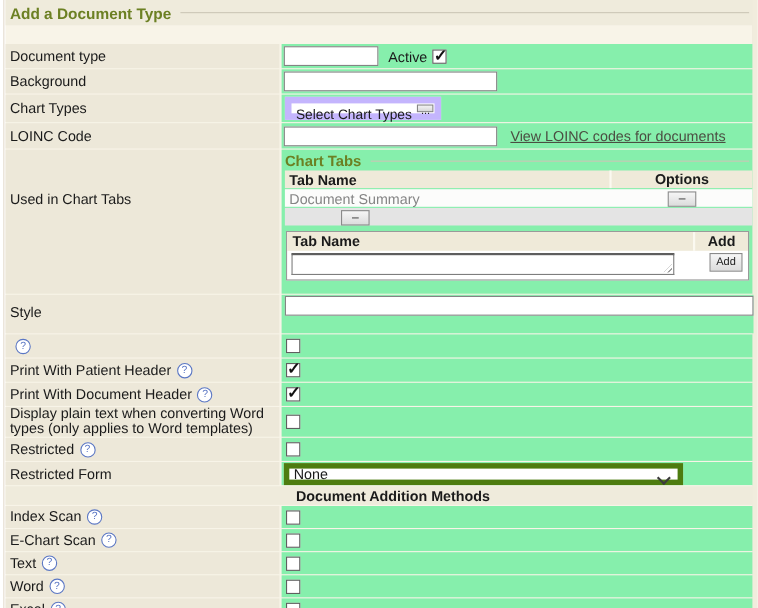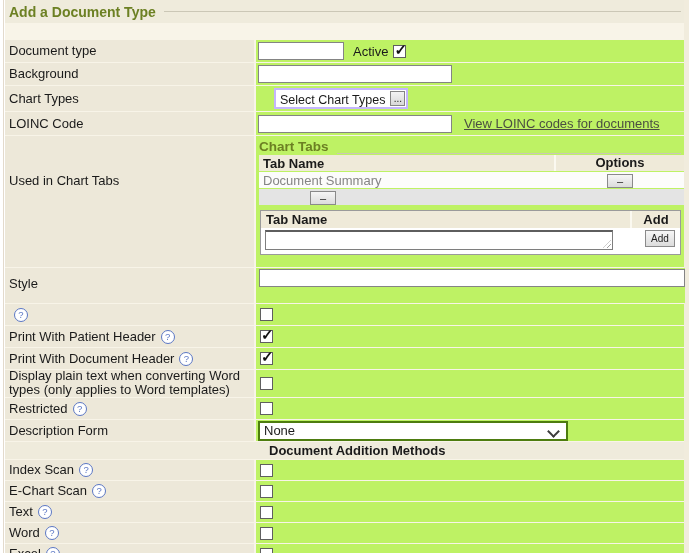--- a/index.html
+++ b/index.html
@@ -13,49 +13,49 @@
   .title-row{height:23px;background:#EFEBDC;display:flex;align-items:center;padding-left:4px;margin-bottom:17px}
   .title-row h1{margin:0;font-size:14px;font-weight:bold;color:#6C8023}
   .rule{flex:1;height:1px;background:#CBC7B6;margin:0 3px 0 8px}
 
   .row{display:flex;margin-bottom:1px}
   .lbl{width:249px;flex:none;background:#EDE8D9;display:flex;align-items:center;
        padding-left:4px;box-sizing:border-box;margin-right:2px;line-height:14px}
   .lbl.top{align-items:flex-end;padding-top:3px}
   .lbl.mid38{align-items:flex-start;padding-top:38px}
   .lbl.pt9{align-items:flex-start;padding-top:9px}
-  .cnt{flex:1;background:#bef264;position:relative;display:flex;align-items:center;
+  .cnt{flex:1;background:#86efac;position:relative;display:flex;align-items:center;
        padding-left:2px;box-sizing:border-box}
   .cnt.block{display:block;padding-left:3px}
 
   .inp{height:16px;border:1px solid #848484;background:#fff;padding:0 2px;
        font:12px "Liberation Sans",sans-serif;box-sizing:content-box}
   .w80{width:80px}.w188{width:188px}
   .inp.style{width:420px;margin-top:1px}
 
   .lnk{color:#4B4E42;text-decoration:underline;margin-left:12px;cursor:pointer}
 
-  .combo{display:inline-flex;align-items:stretch;border:2px solid #c4b5fd;background:#fff;
-         height:21px;box-sizing:border-box;margin-left:16px}
+  .combo{display:inline-flex;align-items:stretch;border:6px solid #c4b5fd;background:#fff;
+         height:21px;box-sizing:border-box;margin-left:1px}
   .combo .txt{padding:3px 4px 0 4px;font-size:12.5px;white-space:nowrap}
   .combo .dots{width:15px;background:linear-gradient(#F3F3F3,#D8D8D8);border:1px solid #858585;
          margin:1px;font-size:10px;line-height:11px;text-align:center;color:#222;padding:0;cursor:pointer}
 
   .cb{position:relative;width:13px;height:13px;border:1px solid #5F5F5F;background:#fff;
       display:inline-block;flex:none;box-sizing:border-box;cursor:pointer}
   .cb .mark{display:none}
   .cb.checked .mark{display:block;position:absolute;left:0;top:-5px;font-size:15px;font-weight:bold;color:#111}
 
   .help{display:inline-block;flex:none;width:12px;height:12px;border-radius:50%;border:1px solid #5B77C4;
         color:#5B77C4;font-size:9.5px;line-height:11px;text-align:center;margin-left:5px;cursor:pointer;background:#fff}
   .info{display:inline-block;flex:none;width:12px;height:12px;border-radius:50%;border:1px solid #7E99CE;
         background:#D9E4F6;color:#1F3FA8;font:italic bold 10px "Liberation Serif",serif;
         line-height:11px;text-align:center;cursor:pointer}
 
-  .green-head{display:flex;align-items:flex-end;height:16px;padding-top:2px}
+  .green-head{display:flex;align-items:center;height:16px;padding-top:2px}
   .green-head .gh{color:#6C8023;font-weight:bold;font-size:13.5px}
 
   .ct-head{display:flex;align-items:center;background:#EFEAD9;height:16px;font-weight:bold;margin-top:1px}
   .ct-head .name{flex:1;padding-left:4px}
   .ct-head .opt{width:128px;text-align:center;border-left:2px solid #FBF9F0;align-self:stretch;line-height:16px}
   .ct-row{display:flex;align-items:center;height:16px;margin-top:1px;color:#858585;background:#FCFCFB}
   .ct-row.alt{background:#E4E4E4}
   .ct-row .name{flex:1;padding-left:4px}
   .ct-row .optcell{width:128px;text-align:center}
   .btn{background:linear-gradient(#F6F6F6,#DCDCDC);border:1px solid #8A8A8A;color:#222;cursor:pointer;padding:0}
@@ -66,21 +66,21 @@
   .at-head .add{width:48px;text-align:center;border-left:2px solid #FBF9F0;align-self:stretch;line-height:17px}
   .at-body{display:flex;align-items:flex-start;padding:2px 2px 4px 4px}
   .ta{position:relative;width:348px;height:20px;border:1px solid #7E7E7E;border-top:2px solid #5E5E5E;background:#fff;box-sizing:border-box;cursor:text}
   .grip{position:absolute;right:1px;bottom:1px;width:8px;height:8px;
         background:repeating-linear-gradient(135deg,transparent 0 2px,#A0A0A0 2px 3px);
         clip-path:polygon(100% 0,100% 100%,0 100%)}
   .btn-addsm{margin-left:auto;margin-right:3px;width:30px;height:17px;font-size:10px}
 
   .sample{margin-top:3px;display:flex;align-items:center;gap:4px}
 
-  .sel{position:relative;width:310px;height:20px;border:2px solid #4d7c0f;background:#fff;
+  .sel{position:relative;width:363px;height:20px;border:5px solid #4d7c0f;background:#fff;
        display:flex;align-items:center;padding-left:4px;box-sizing:border-box;cursor:pointer}
   .chev{position:absolute;right:8px;top:4px;width:7px;height:7px;border-right:2px solid #3C3C3C;
         border-bottom:2px solid #3C3C3C;transform:rotate(45deg)}
 
   .dam{height:17px;background:#EFEBDC;display:flex;align-items:center;font-weight:bold;padding-left:264px;margin-bottom:1px}
 
   .cbpos{margin-left:2px;margin-top:0}
   .active-lbl{margin-left:9px;margin-right:5px}
 </style>
 </head>
@@ -219,21 +219,21 @@
       <div class="lbl">
         <span>Restricted</span>
         <span class="help">?</span>
       </div>
       <div class="cnt">
         <span class="cb cbpos"></span>
       </div>
     </div>
 
     <div class="row" style="height:21px">
-      <div class="lbl">Description Form</div>
+      <div class="lbl">Restricted Form</div>
       <div class="cnt">
         <div class="sel">
           <span>None</span>
           <span class="chev"></span>
         </div>
       </div>
     </div>
 
     <div class="dam">Document Addition Methods</div>
 

